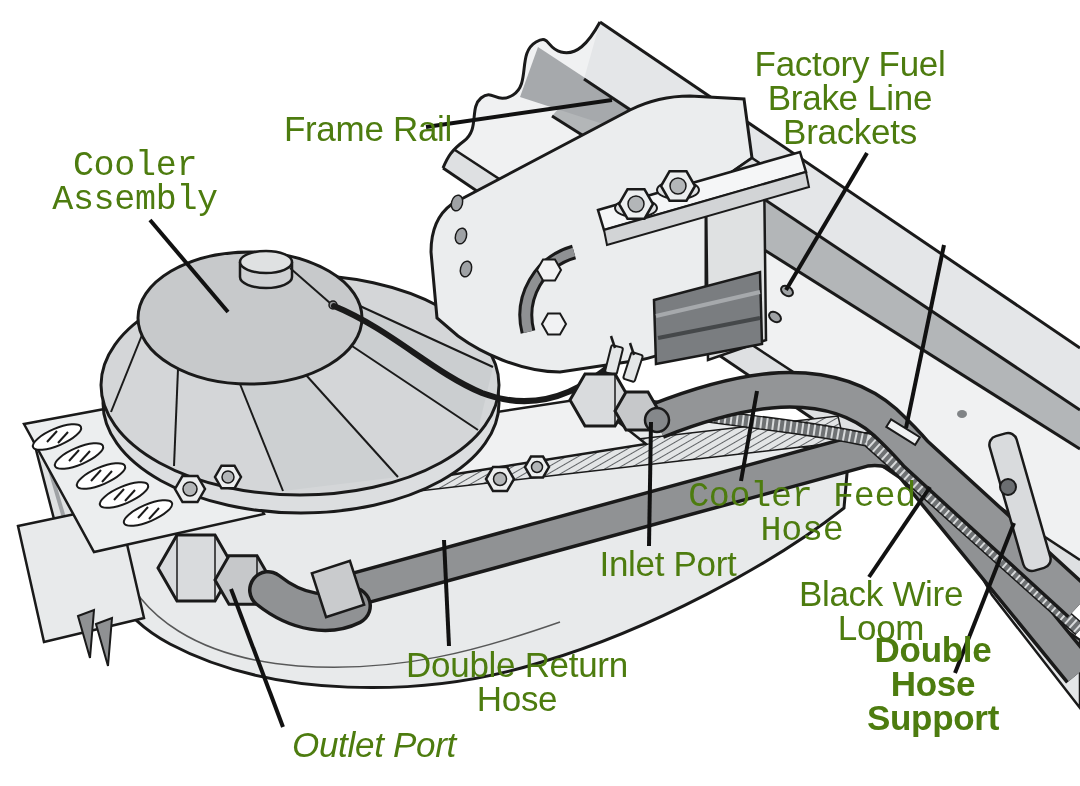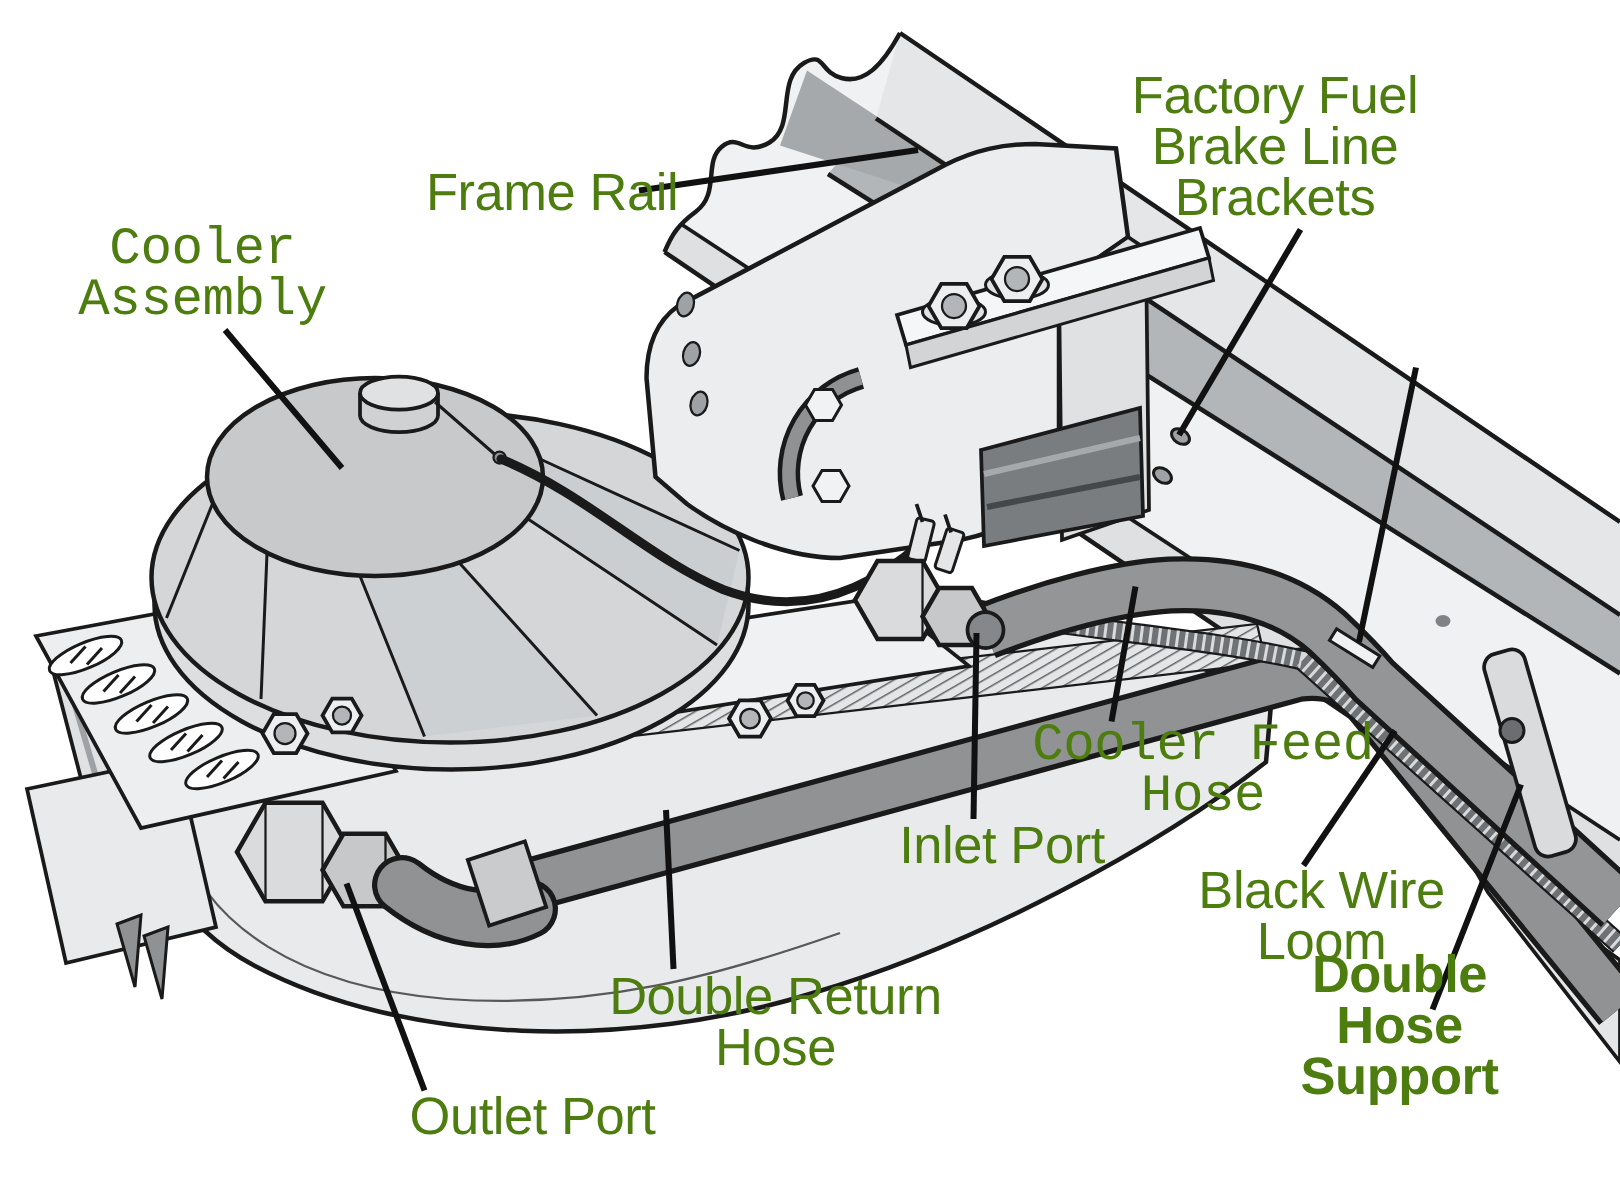--- a/index.html
+++ b/index.html
@@ -225,16 +225,16 @@
   <div class="label" style="left:850px;top:98px;">Factory Fuel
 Brake Line
 Brackets</div>
   <div class="label" style="left:802px;top:515px;font-family:Liberation Mono, monospace;">Cooler Feed
 Hose</div>
   <div class="label" style="left:668px;top:564px;">Inlet Port</div>
   <div class="label" style="left:881px;top:611px;">Black Wire
 Loom</div>
   <div class="label" style="left:517px;top:682px;">Double Return
 Hose</div>
-  <div class="label" style="left:355px;top:745px;">Outlet Port</div>
+  <div class="label" style="left:374px;top:745px;font-style:italic;">Outlet Port</div>
   <div class="label" style="left:933px;top:684px;font-weight:bold;">Double Hose
 Support</div>
 </div>
 
 </body></html>

